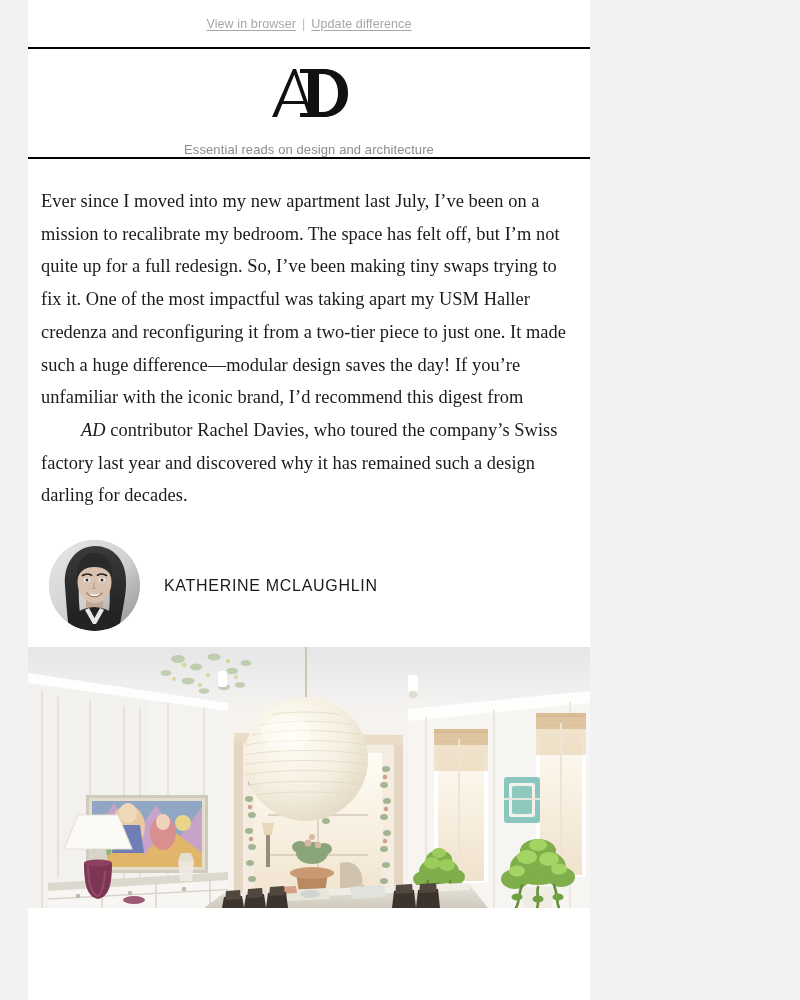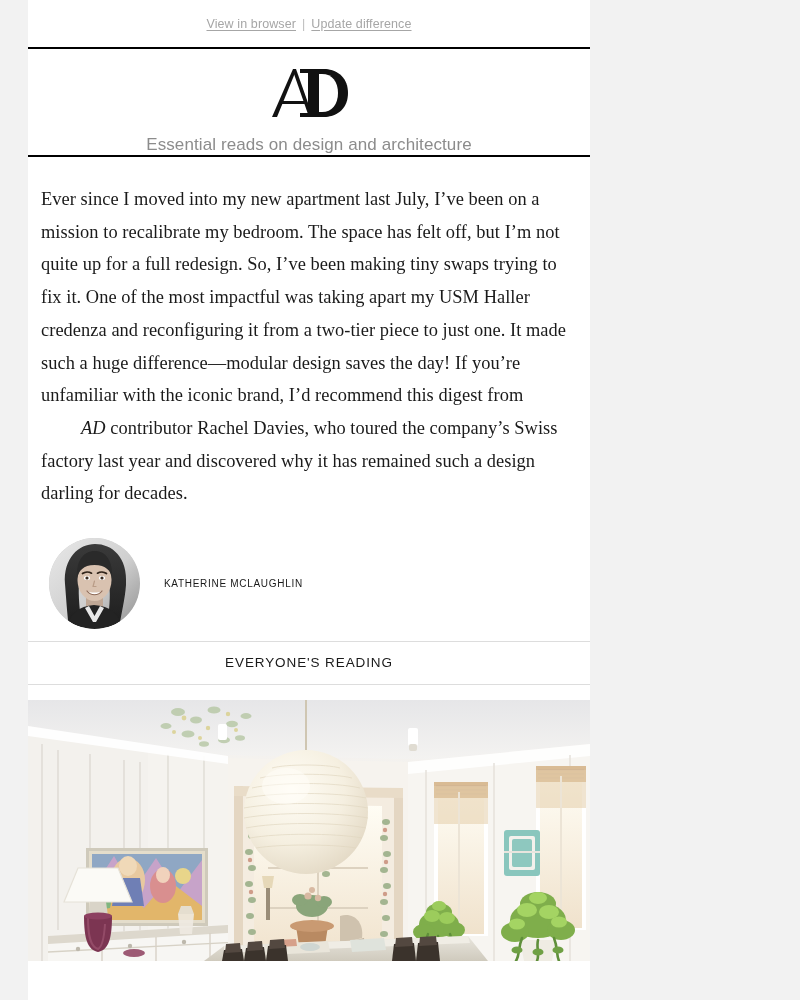--- a/index.html
+++ b/index.html
@@ -63,23 +63,23 @@
     padding-top: 16px;
     text-align: center;
   }
   .logo {
     display: block;
     margin: 0 auto;
     width: 84px;
     height: 56px;
   }
   .tagline {
-    font-size: 17px;
+    font-size: 13px;
     color: #8c8c8c;
-    margin-top: 14px;
+    margin-top: 21px;
     letter-spacing: 0.1px;
   }
   .cta-row {
     margin-top: 23px;
     padding-bottom: 16px;
     text-align: center;
   }
   .cta-button {
     display: inline-block;
     background: #2b2b2b;
@@ -127,21 +127,21 @@
     overflow: hidden;
     flex: 0 0 91px;
     background: #cfcfcf;
     position: relative;
   }
   .avatar svg { display: block; }
   .byline-text {
     margin-left: 24px;
   }
   .byline-name {
-    font-size: 10px;
+    font-size: 16px;
     letter-spacing: 0.7px;
     color: #1a1a1a;
     line-height: 19px;
   }
   .byline-role {
     font-size: 14.2px;
     letter-spacing: 0.7px;
     color: #8c8c8c;
     line-height: 19px;
   }
@@ -253,25 +253,20 @@
             <path d="M38 53 C42 57.5 49 57.5 53 53 C49 55 42 55 38 53 Z" fill="#ffffff"></path>
             <path d="M38 53 C42 58 49 58 53 53" stroke="#8d6a58" stroke-width="1.2" fill="none" stroke-linecap="round"></path>
           </g>
         </svg>
       </div>
       <div class="byline-text">
         <div class="byline-name">KATHERINE MCLAUGHLIN</div>
       </div>
     </div>
 
-    <div class="section-band">
-      <div class="rule-light"></div>
-      <div class="section-title">EVERYONE'S READING</div>
-      <div class="rule-light"></div>
-    </div>
 
     <a class="hero" href="#">
       <svg width="562" height="261" viewBox="0 0 562 261" xmlns="http://www.w3.org/2000/svg" aria-hidden="true">
         <defs>
           <linearGradient id="wallg" x1="0" y1="0" x2="0" y2="1">
             <stop offset="0%" stop-color="#f6f4f1"></stop>
             <stop offset="100%" stop-color="#eceae6"></stop>
           </linearGradient>
           <linearGradient id="ceilg" x1="0" y1="0" x2="0" y2="1">
             <stop offset="0%" stop-color="#e6e6e8"></stop>

